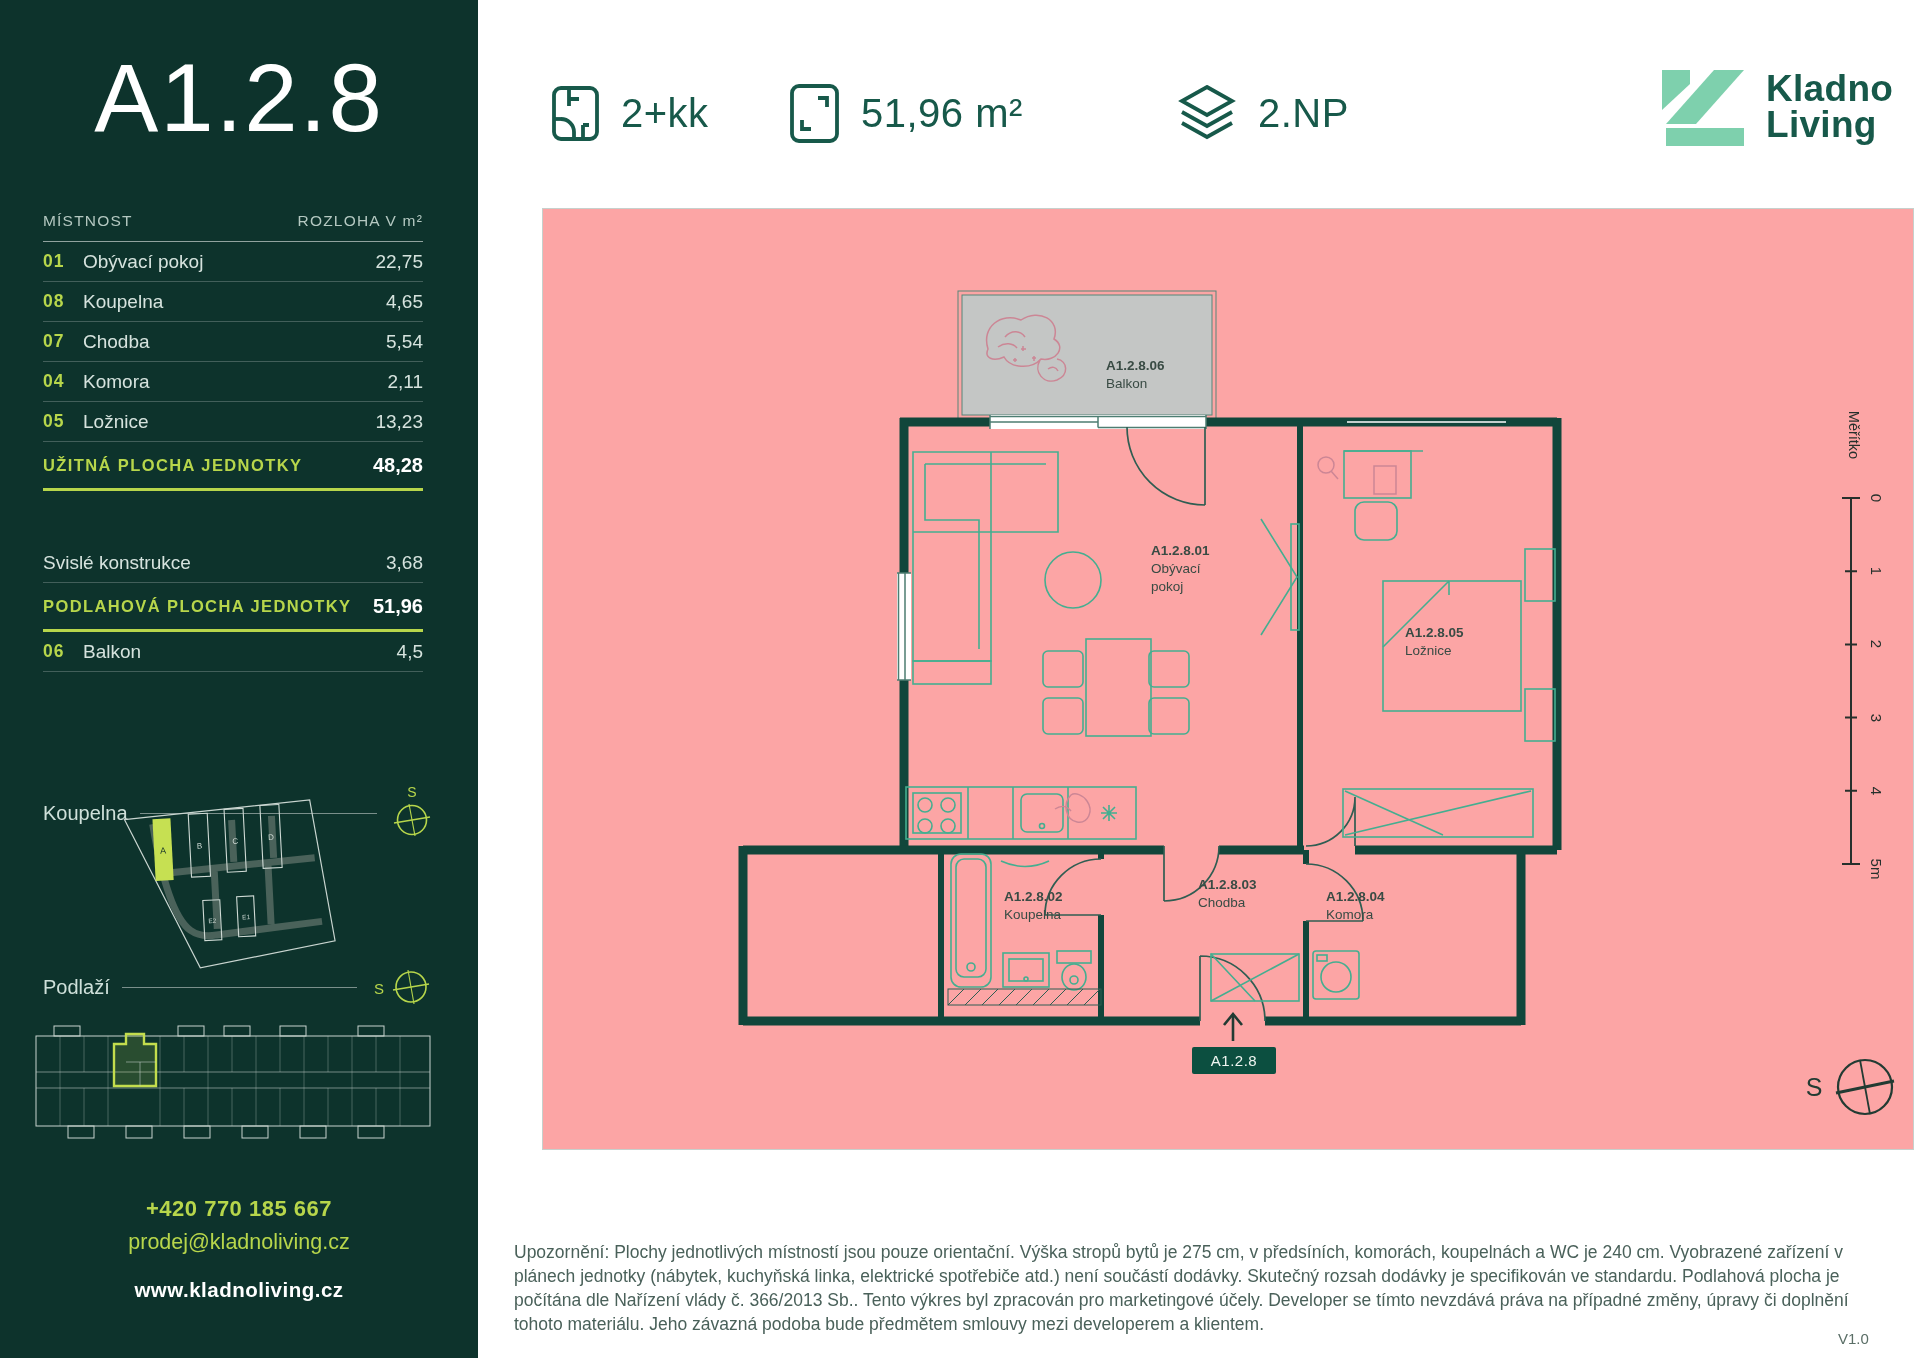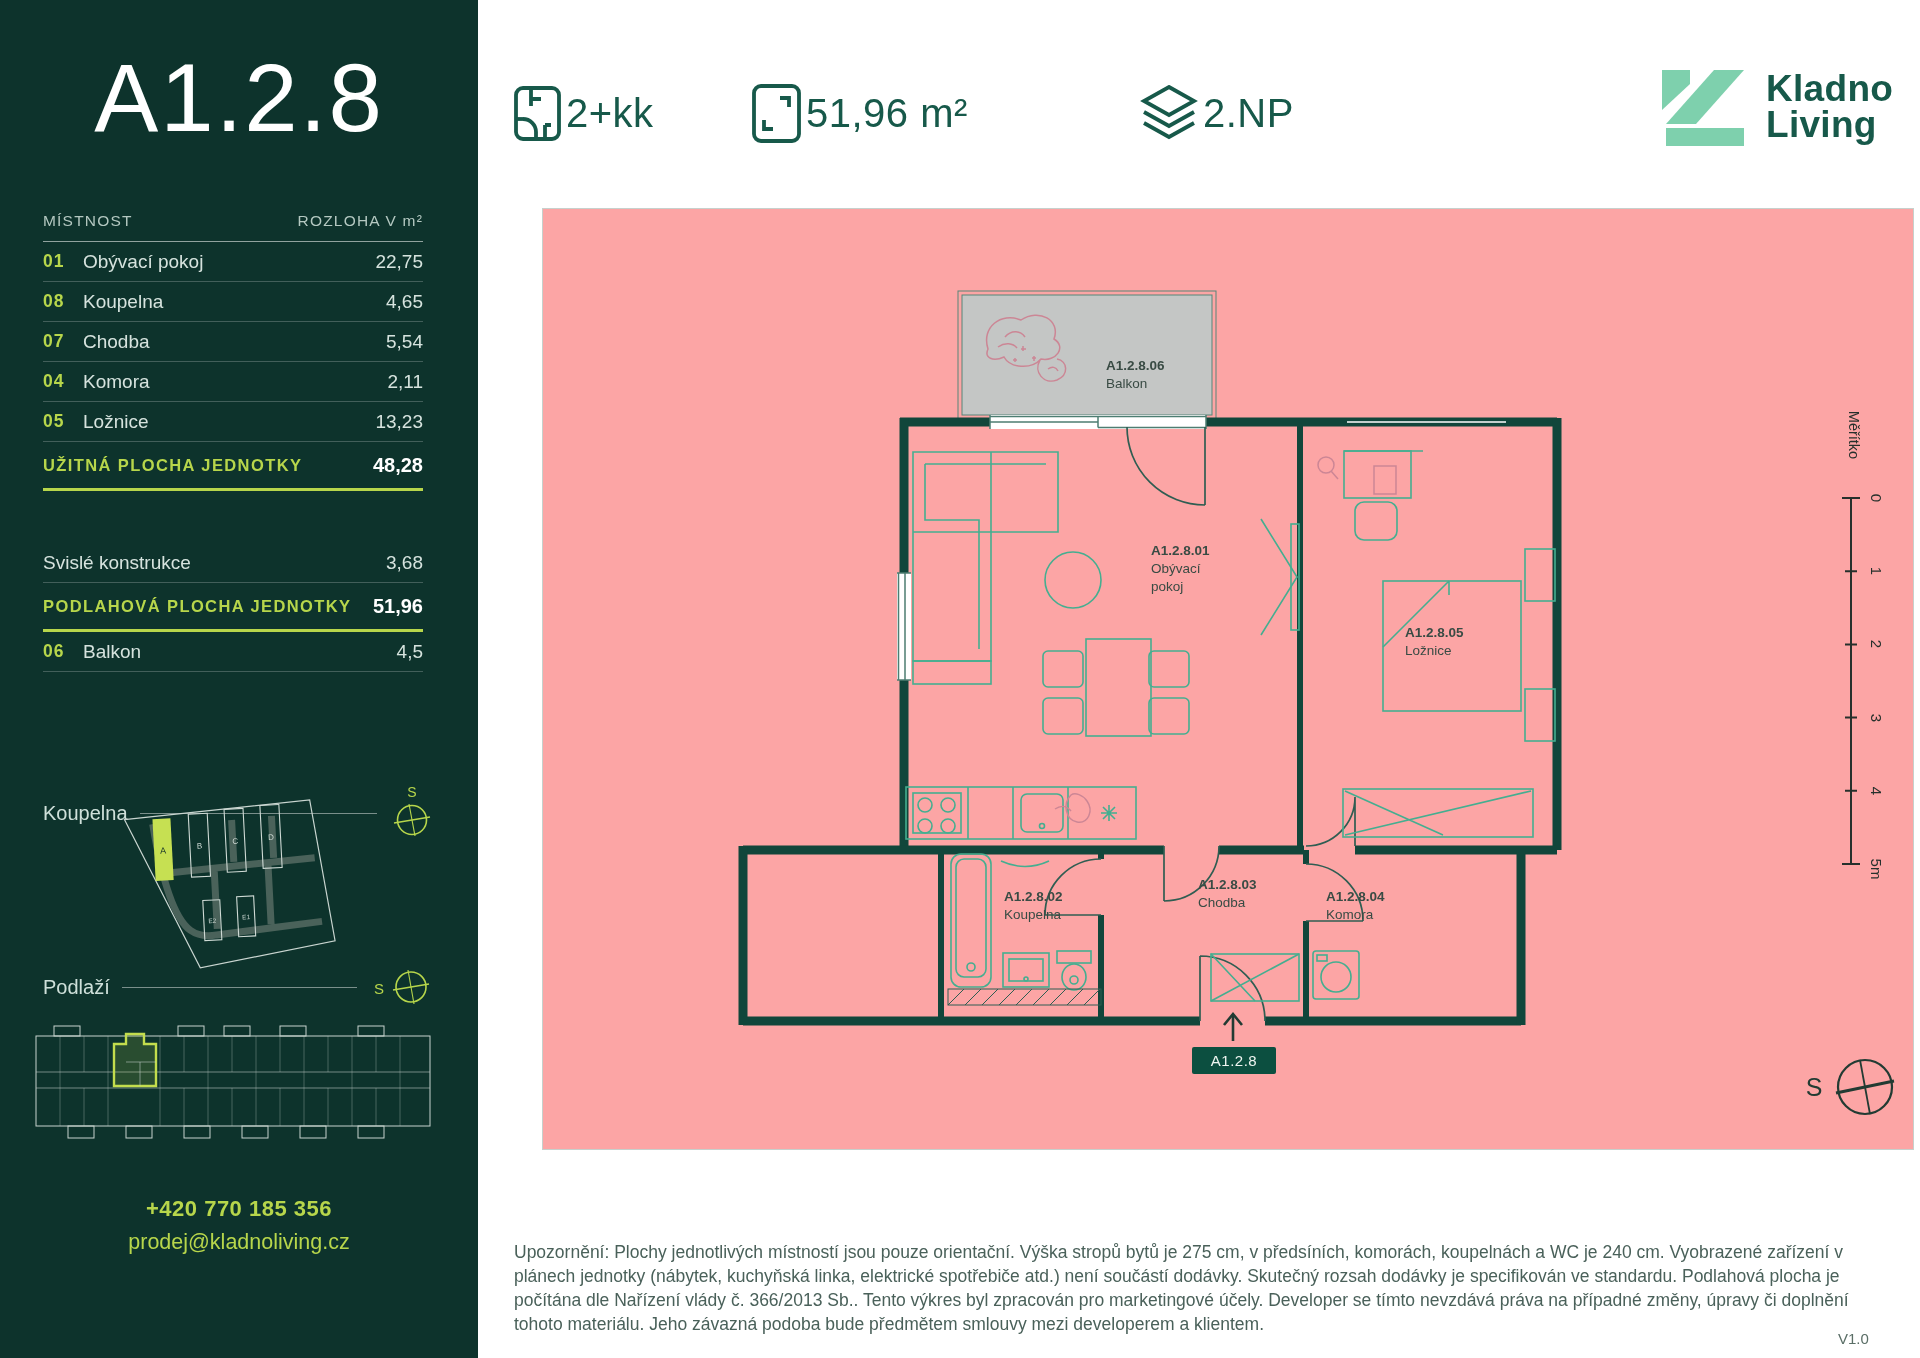--- a/index.html
+++ b/index.html
@@ -27,21 +27,21 @@
   .situace{top:784px;}
   .podlazi{top:966px;}
   svg.cmp{display:block;}
   .site-svg{position:absolute;left:116px;top:798px;}
   .bldg-svg{position:absolute;left:28px;top:1006px;}
   .contact{position:absolute;left:0;width:478px;text-align:center;}
   .c-phone{top:1196px;font-size:22px;font-weight:600;color:#b7d64b;letter-spacing:.5px;}
   .c-email{top:1230px;font-size:21.5px;font-weight:500;color:#b7d64b;}
   .c-web{top:1278px;font-size:20.5px;font-weight:700;color:#ffffff;letter-spacing:.5px;}
   
-  .spec{position:absolute;top:72px;height:82px;display:flex;align-items:center;gap:5px;}
+  .spec{position:absolute;top:72px;height:82px;display:flex;align-items:center;gap:22px;margin-left:38px;}
   .spec .spec-label{font-size:40px;font-weight:500;color:#17594a;letter-spacing:.5px;}
   .spec svg{display:block;}
   .spec-layout{left:514px;}
   .spec-area{left:752px;}
   .spec-floor{left:1140px;}
   .logo{position:absolute;left:1656px;top:64px;display:flex;align-items:center;gap:18px;}
   .logo-text{display:flex;flex-direction:column;font-size:37px;font-weight:700;
              color:#17594a;line-height:.98;letter-spacing:.3px;}
   
   .frame{position:absolute;left:542px;top:208px;width:1372px;height:942px;
@@ -168,22 +168,23 @@
         <rect x="330" y="120" width="26" height="12"></rect>
       </g>
       <path d="M8,66 H402 M8,82 H402" stroke="rgba(199,211,206,.8)" stroke-width=".7" fill="none"></path>
       <path d="M32,30 V120 M56,30 V66 M56,82 V120 M80,30 V120 M132,30 V120 M156,30 V66 M156,82 V120
                M180,30 V120 M204,30 V66 M204,82 V120 M228,30 V120 M252,30 V66 M252,82 V120 M276,30 V120
                M300,30 V66 M300,82 V120 M324,30 V120 M348,30 V66 M348,82 V120 M372,30 V120" stroke="rgba(199,211,206,.55)" stroke-width=".6" fill="none"></path>
       <path d="M86,80 V38 H98 V28 H116 V38 H128 V80 Z" stroke="#c3dd4d" stroke-width="2.4" fill="rgba(194,220,77,.16)"></path>
       <path d="M98,56 H128 M112,56 V80" stroke="rgba(199,211,206,.8)" stroke-width=".7" fill="none"></path>
     </svg>
 
-    <div class="contact c-phone">+420 770 185 356</div>
+    <div class="contact c-phone">+420 770 185 667</div>
     <div class="contact c-email">prodej@kladnoliving.cz</div>
+    <div class="contact c-web">www.kladnoliving.cz</div>
   </aside>
 
   <div class="spec spec-layout">
     <svg width="47" height="55" viewBox="0 0 47 55">
       <g stroke="#17594a" stroke-width="3.8" fill="none">
         <rect x="2" y="2" width="43" height="51" rx="7"></rect>
         <path d="M17,2 V20 M17,13 H27"></path>
         <path d="M2,33 H9"></path>
         <path d="M9,33 A13,13 0 0 1 22,46 M22,46 V53"></path>
         <path d="M31,53 V39 M31,39 H37"></path>

